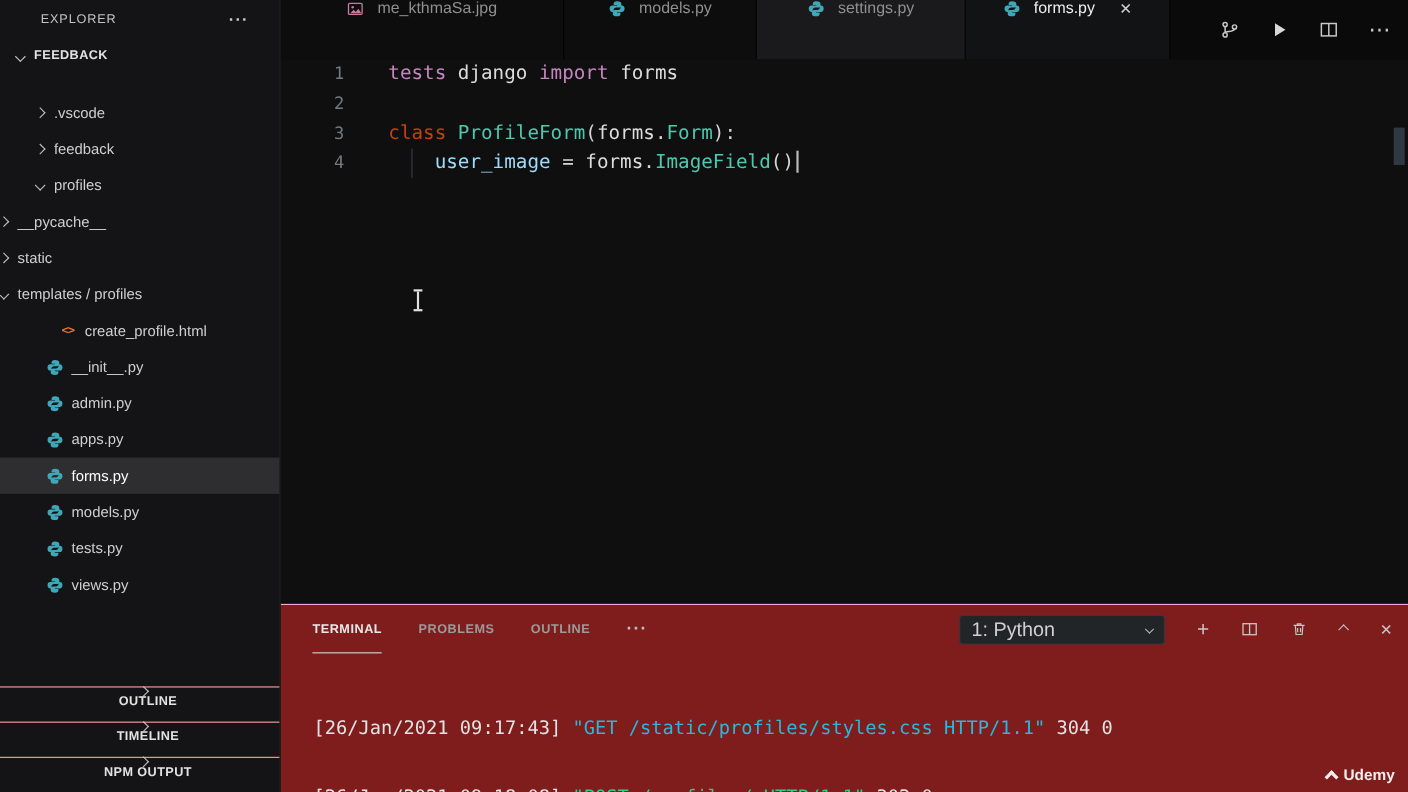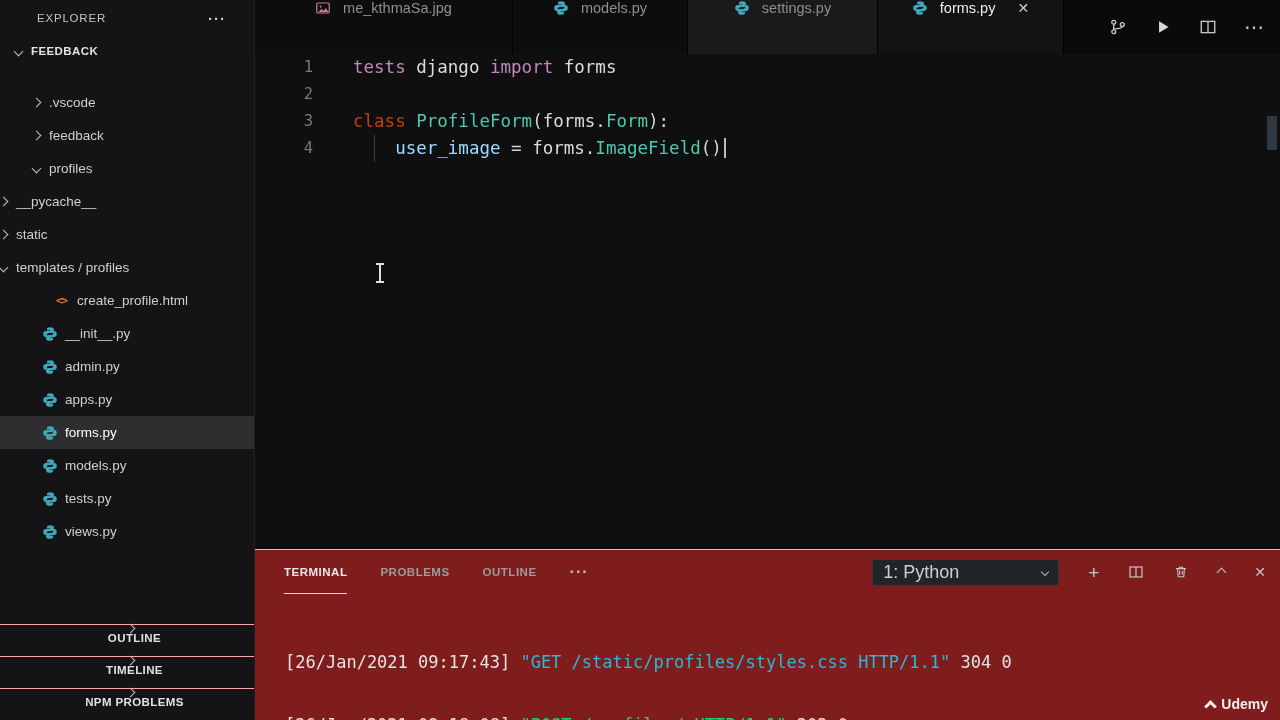--- a/index.html
+++ b/index.html
@@ -218,21 +218,21 @@
       <div class="section-h">
         <span class="chev right"></span>
         <span>OUTLINE</span>
       </div>
       <div class="section-h">
         <span class="chev right"></span>
         <span>TIMELINE</span>
       </div>
       <div class="section-h">
         <span class="chev right"></span>
-        <span>NPM PROBLEMS</span>
+        <span>NPM OUTPUT</span>
       </div>
     </div>
   </aside>
 
   <div class="tabbar">
     <div class="tab">
       <span class="ticon">
         <svg viewBox="0 0 16 16">
             <rect x="1.8" y="3" width="12.4" height="10" rx="1" fill="none" stroke="var(--image-icon,#c97b9c)" stroke-width="1.2"></rect>
             <circle cx="5.6" cy="6.6" r="1.1" fill="var(--image-icon,#c97b9c)"></circle>

